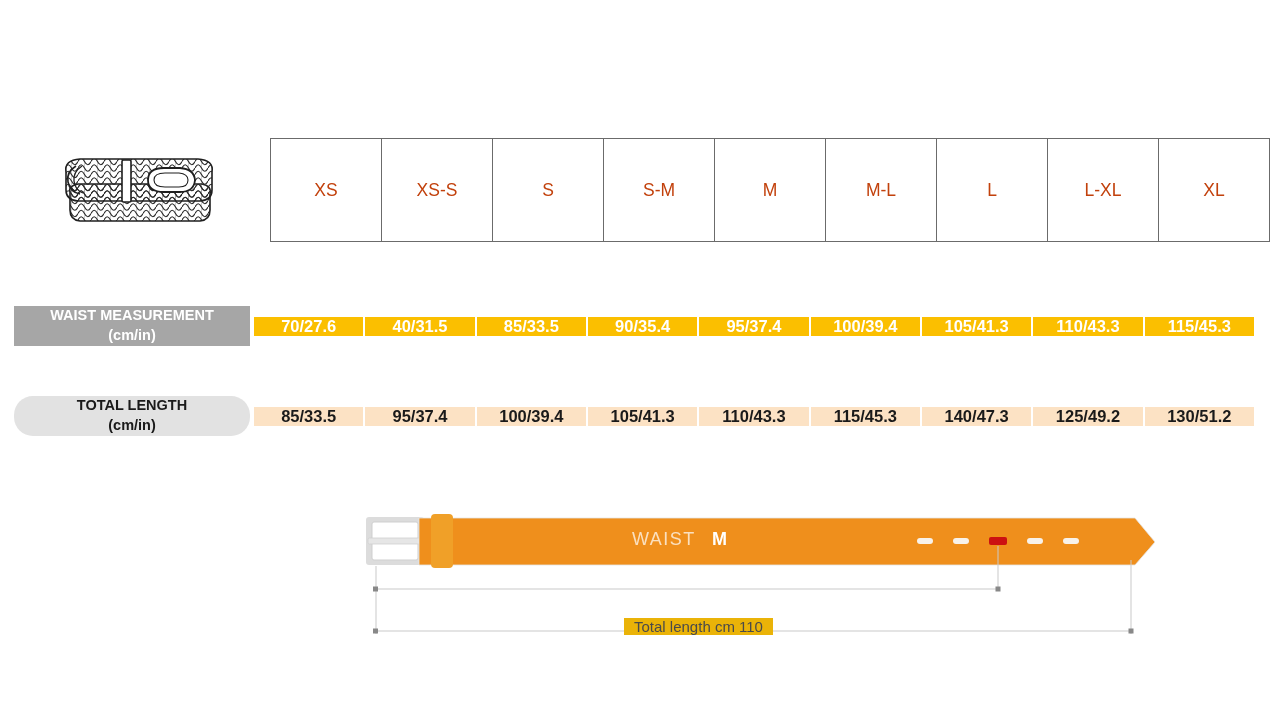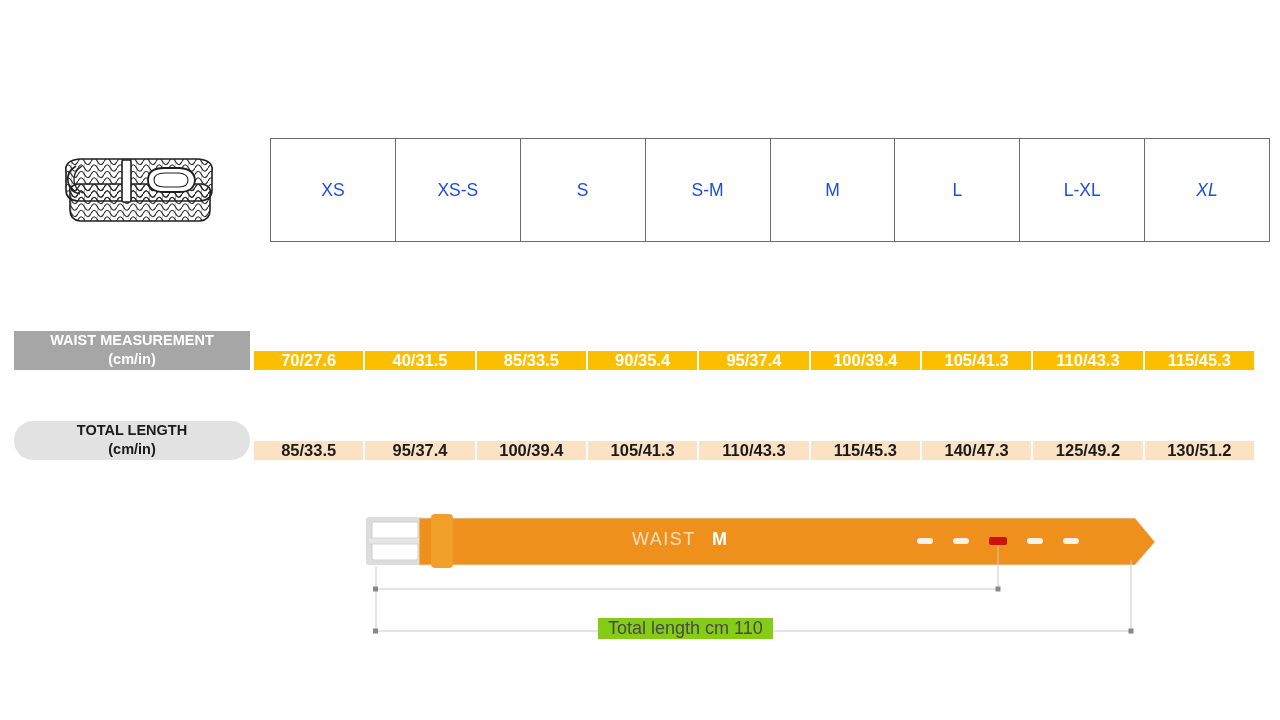--- a/index.html
+++ b/index.html
@@ -32,31 +32,31 @@
     border: 1px solid #6b6b6b;
     background: #ffffff;
   }
   .size-header .hcell {
     flex: 1 1 0;
     border-right: 1px solid #6b6b6b;
     display: flex;
     align-items: center;
     justify-content: center;
     font-size: 17.5px;
-    color: #1d4ed8;
+    color: #c2410c;
     font-weight: 400;
   }
-  .size-header .hcell:last-child { border-right: none; font-style: italic; }
+  .size-header .hcell:last-child { border-right: none; }
 
   
   .row-block {
     position: absolute;
     left: 14px;
     display: flex;
-    align-items: flex-end;
+    align-items: center;
   }
   #waist-row  { top: 282px; width: 1256px; height: 88px; }
   #length-row { top: 372px; width: 1256px; height: 88px; }
 
   .row-label {
     width: 236px;
     display: flex;
     flex-direction: column;
     align-items: center;
     justify-content: center;
@@ -106,24 +106,24 @@
     left: 561px; top: 576px;
     padding: 4px 11px;
     background: #ffffff;
     border: 1px solid #d0d0d0;
     font-size: 15.5px;
     color: #4a4a4a;
     white-space: nowrap;
   }
   .dim-text {
     position: absolute;
-    left: 598px; top: 618px;
-    background: #84cc16;
+    left: 624px; top: 618px;
+    background: #eab308;
     padding: 0 10px;
-    font-size: 18px;
+    font-size: 15px;
     color: #4a4a4a;
     white-space: nowrap;
   }
 </style>
 </head>
 <body>
 
 <div id="page">
 
   <svg class="belt-photo" viewBox="0 0 176 96" xmlns="http://www.w3.org/2000/svg">
@@ -148,20 +148,21 @@
     <path d="M96 38 Q96 26 112 26 L128 26 Q142 27 143 38 Q142 50 128 50 L112 50 Q96 50 96 38 Z" fill="#ffffff" stroke="#1f1f1f" stroke-width="1.8"></path>
     <path d="M102 38 Q102 31 113 31 L127 31 Q136 32 136 38 Q136 45 127 45 L113 45 Q102 45 102 38 Z" fill="#ffffff" stroke="#1f1f1f" stroke-width="1.1"></path>
   </svg>
 
   <div class="size-header">
     <div class="hcell">XS</div>
     <div class="hcell">XS-S</div>
     <div class="hcell">S</div>
     <div class="hcell">S-M</div>
     <div class="hcell">M</div>
+    <div class="hcell">M-L</div>
     <div class="hcell">L</div>
     <div class="hcell">L-XL</div>
     <div class="hcell">XL</div>
   </div>
 
   <div class="row-block" id="waist-row">
     <div class="row-label">
       <span>WAIST MEASUREMENT</span>
       <span>(cm/in)</span>
     </div>

